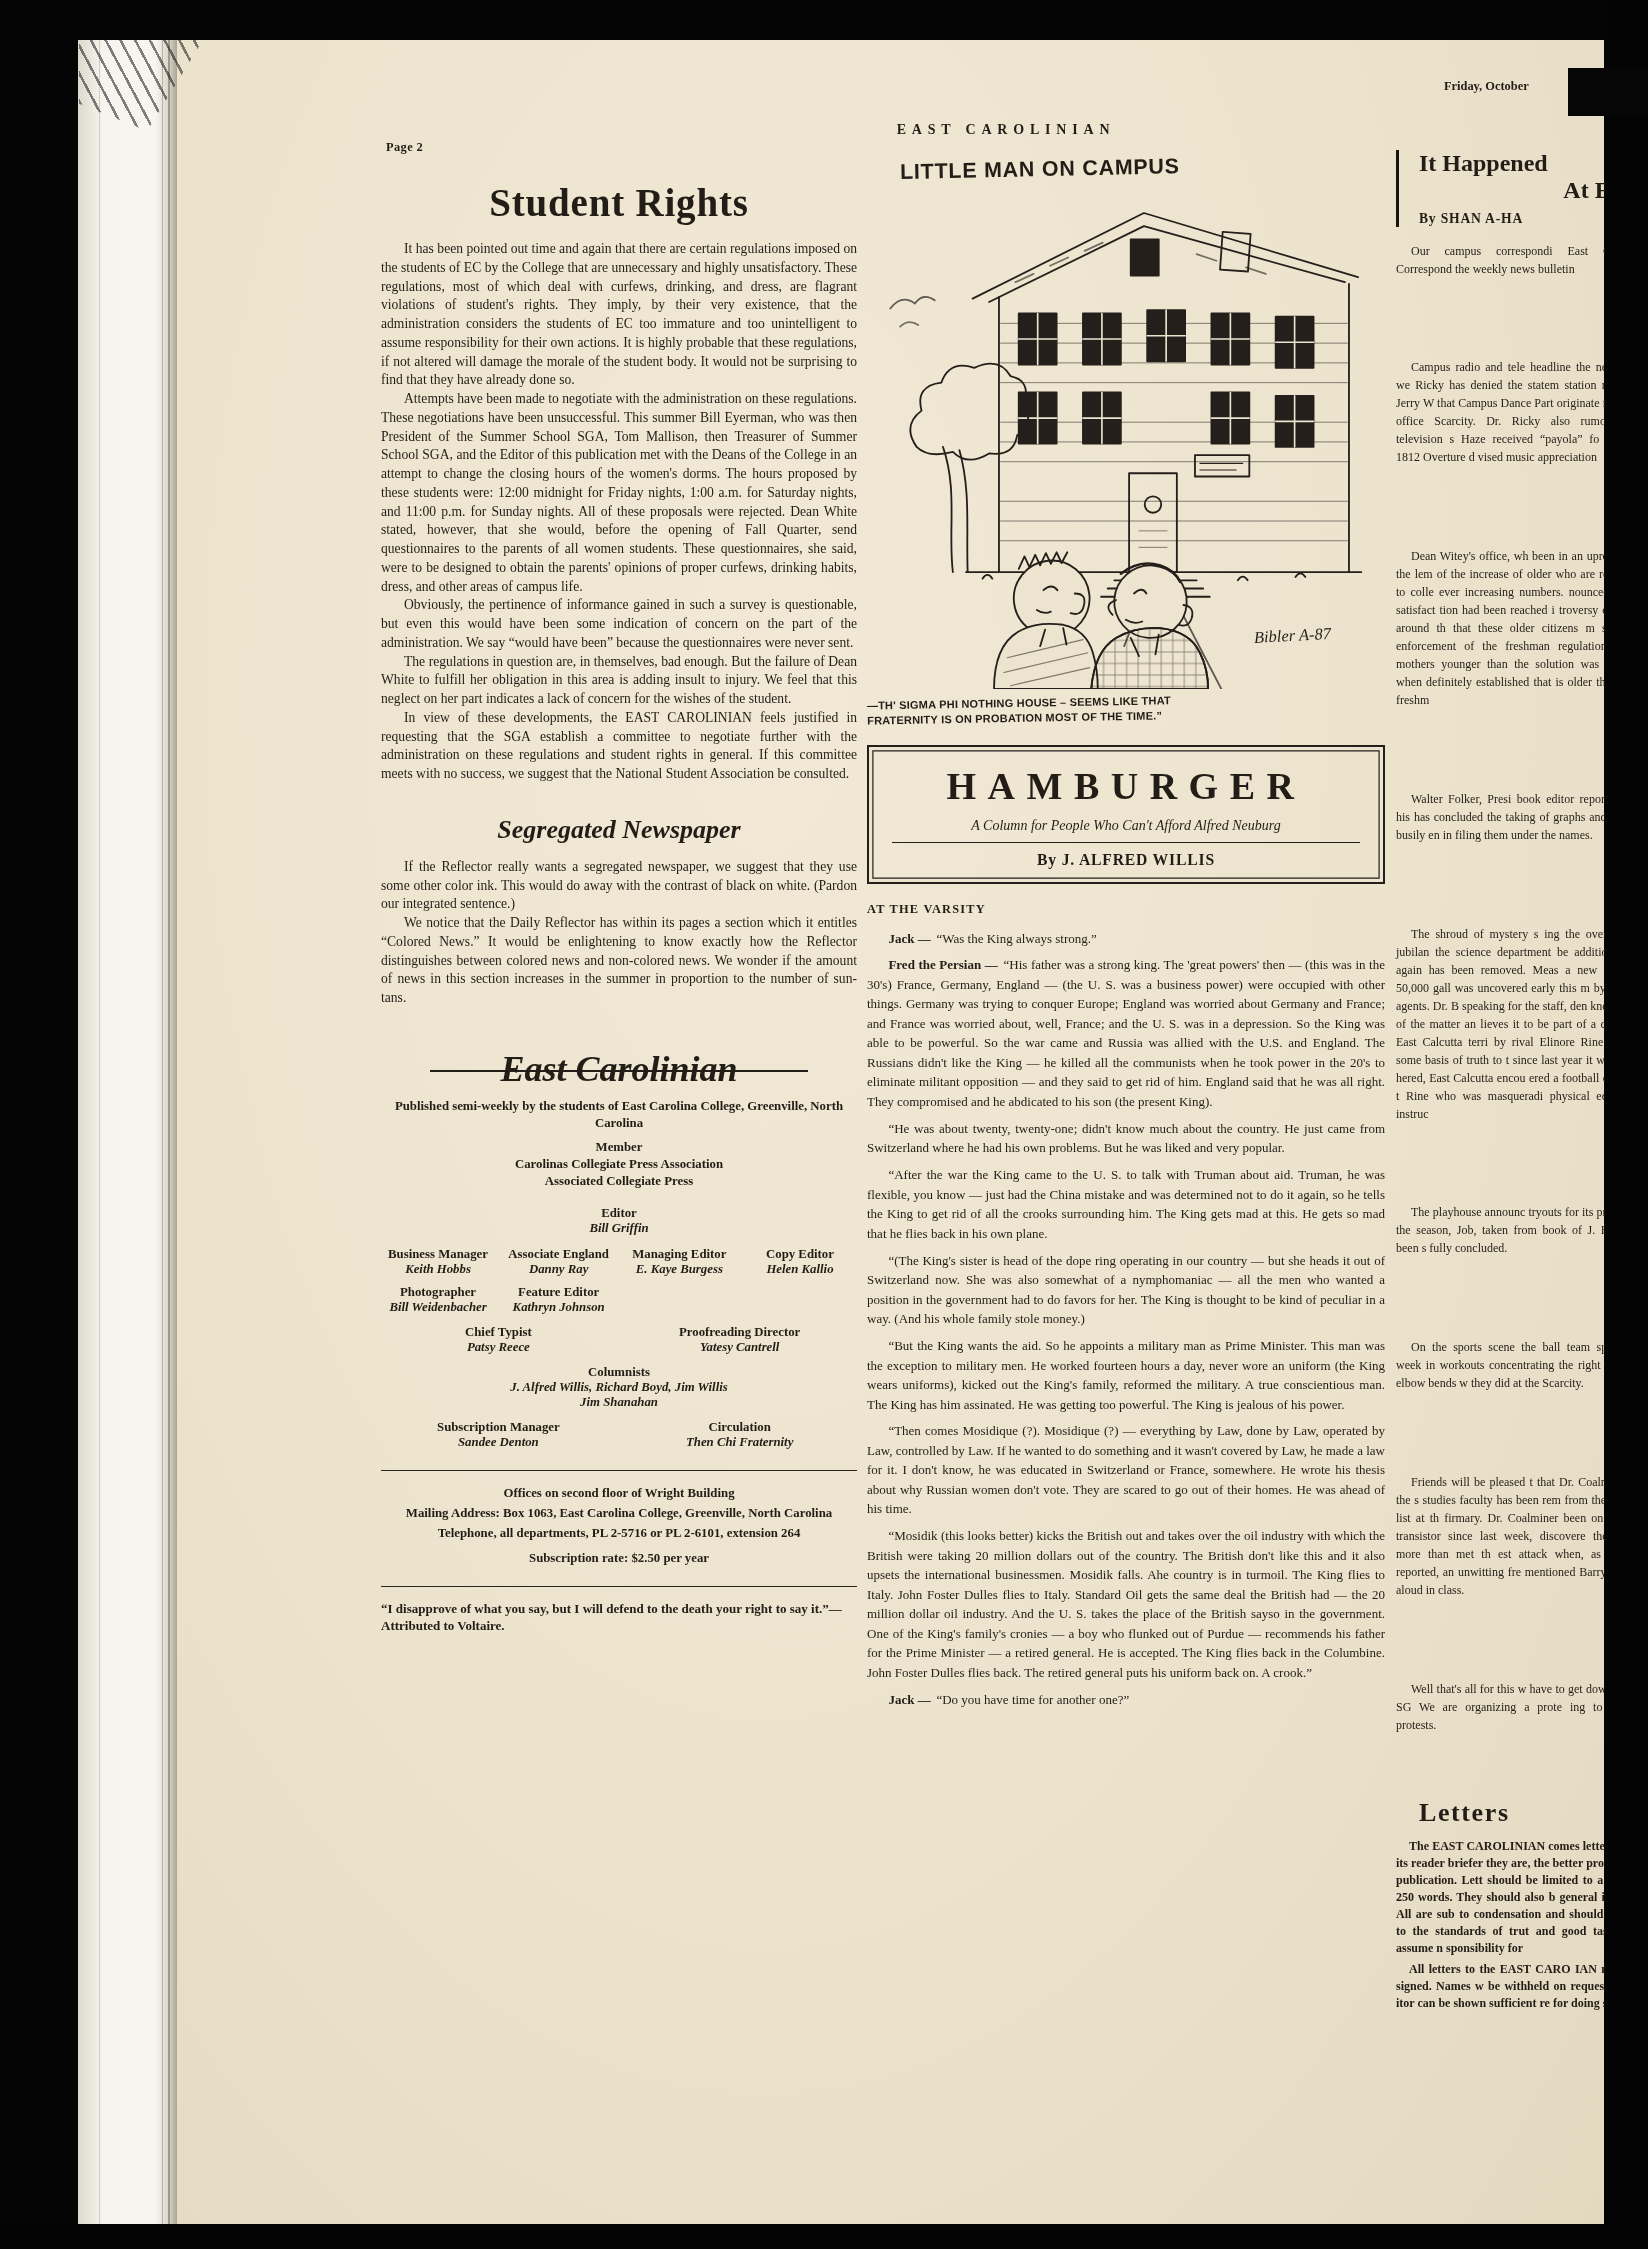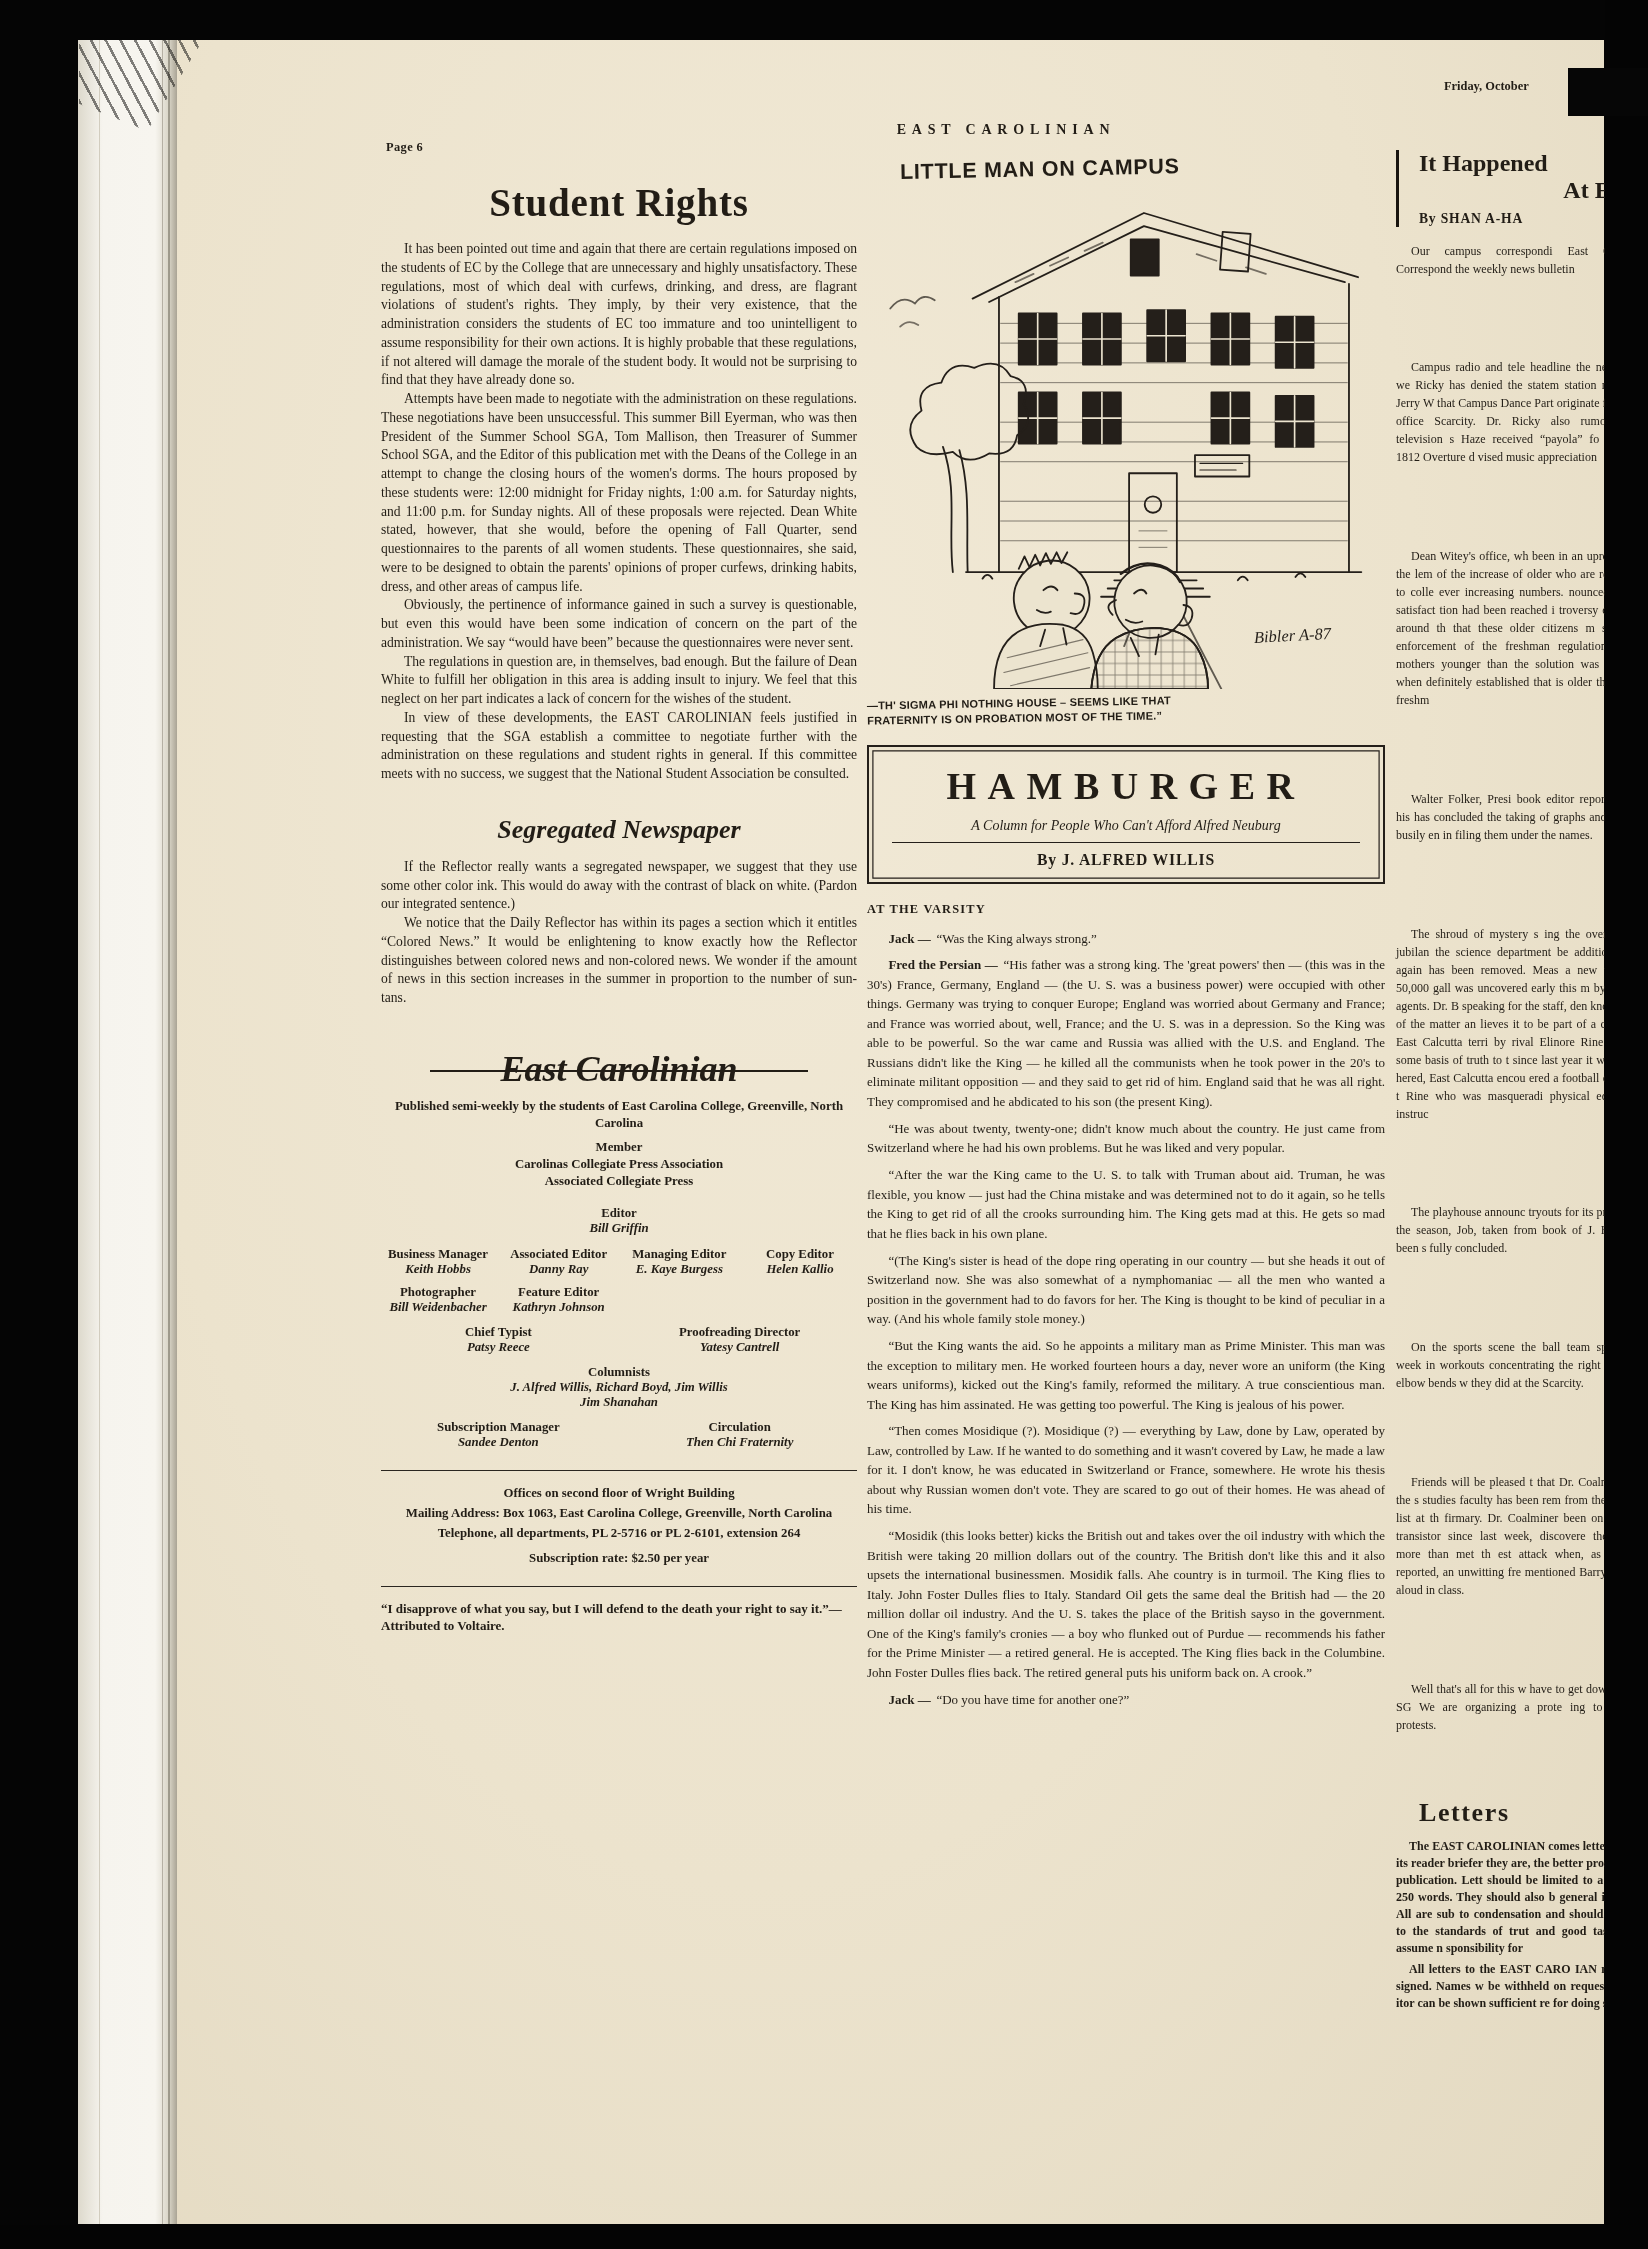--- a/index.html
+++ b/index.html
@@ -91,21 +91,21 @@
 
 <div id="canvas">
 
   <div id="page"></div>
   <div id="stack-strip"></div>
   <div id="stack-line-1" class="stack-line"></div>
   <div id="stack-line-2" class="stack-line"></div>
   <div id="stack-line-3" class="stack-line"></div>
   <div id="corner-smudge"></div>
 
-  <div id="page-num">Page 6</div>
+  <div id="page-num">Page 2</div>
   <div id="masthead-top">EAST CAROLINIAN</div>
   <div id="dateline">Friday, October</div>
 
   <div id="col-left">
     <h1 class="sr-title">Student Rights</h1>
     <div class="body-text">
 
     <p>It has been pointed out time and again that there are certain regulations imposed on the students of EC by the College that are unnecessary and highly unsatisfactory. These regulations, most of which deal with curfews, drinking, and dress, are flagrant violations of student's rights. They imply, by their very existence, that the administration considers the students of EC too immature and too unintelligent to assume responsibility for their own actions. It is highly probable that these regulations, if not altered will damage the morale of the student body. It would not be surprising to find that they have already done so.</p>
         <p>Attempts have been made to negotiate with the administration on these regulations. These negotiations have been unsuccessful. This summer Bill Eyerman, who was then President of the Summer School SGA, Tom Mallison, then Treasurer of Summer School SGA, and the Editor of this publication met with the Deans of the College in an attempt to change the closing hours of the women's dorms. The hours proposed by these students were: 12:00 midnight for Friday nights, 1:00 a.m. for Saturday nights, and 11:00 p.m. for Sunday nights. All of these proposals were rejected. Dean White stated, however, that she would, before the opening of Fall Quarter, send questionnaires to the parents of all women students. These questionnaires, she said, were to be designed to obtain the parents' opinions of proper curfews, drinking habits, dress, and other areas of campus life.</p>
         <p>Obviously, the pertinence of informance gained in such a survey is questionable, but even this would have been some indication of concern on the part of the administration. We say “would have been” because the questionnaires were never sent.</p>
@@ -133,21 +133,21 @@
       </div>
 
       <div class="staff-grid3">
 
           <div>
             <div class="role">Business Manager</div>
             <div class="name">Keith Hobbs</div>
           </div>
 
           <div>
-            <div class="role">Associated Editor</div>
+            <div class="role">Associate England</div>
             <div class="name">Danny Ray</div>
           </div>
 
           <div>
             <div class="role">Managing Editor</div>
             <div class="name">E. Kaye Burgess</div>
           </div>
 
           <div>
             <div class="role">Copy Editor</div>

